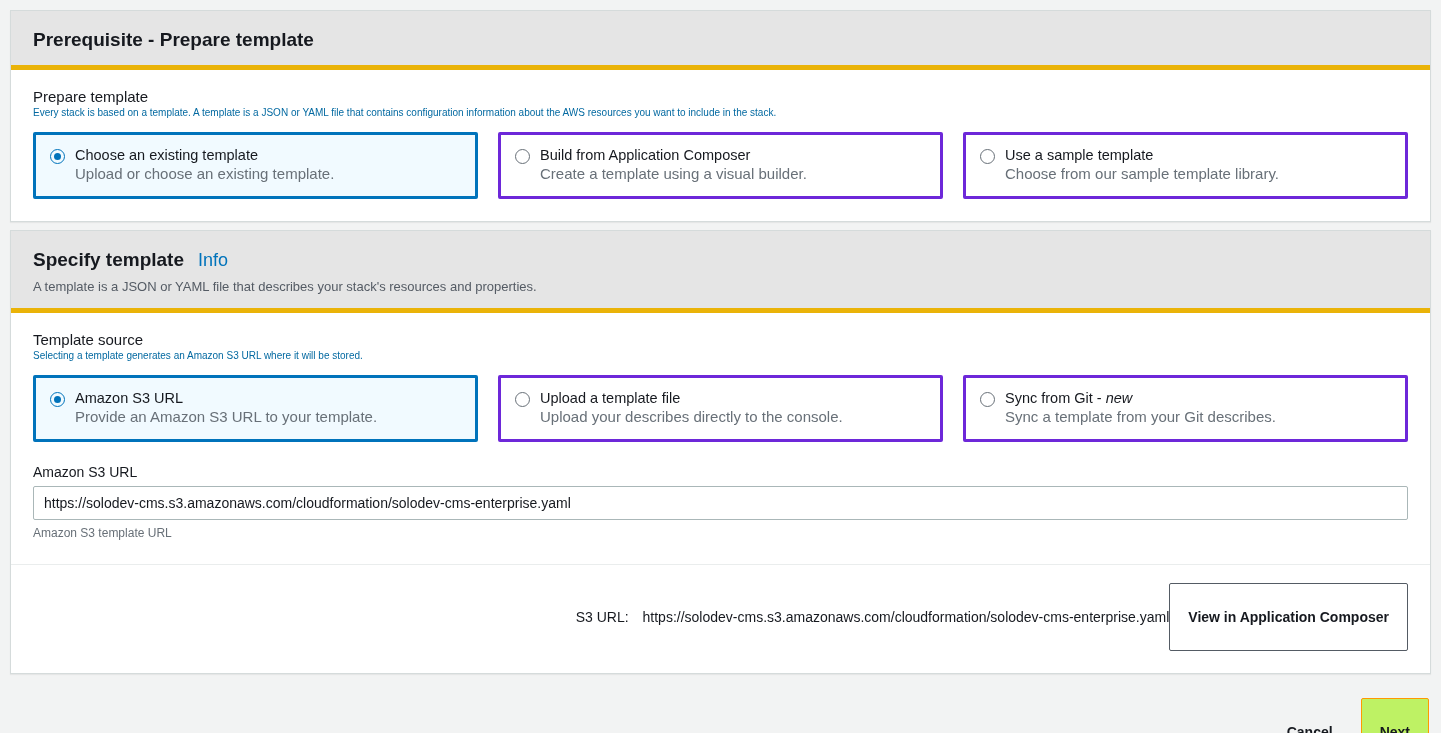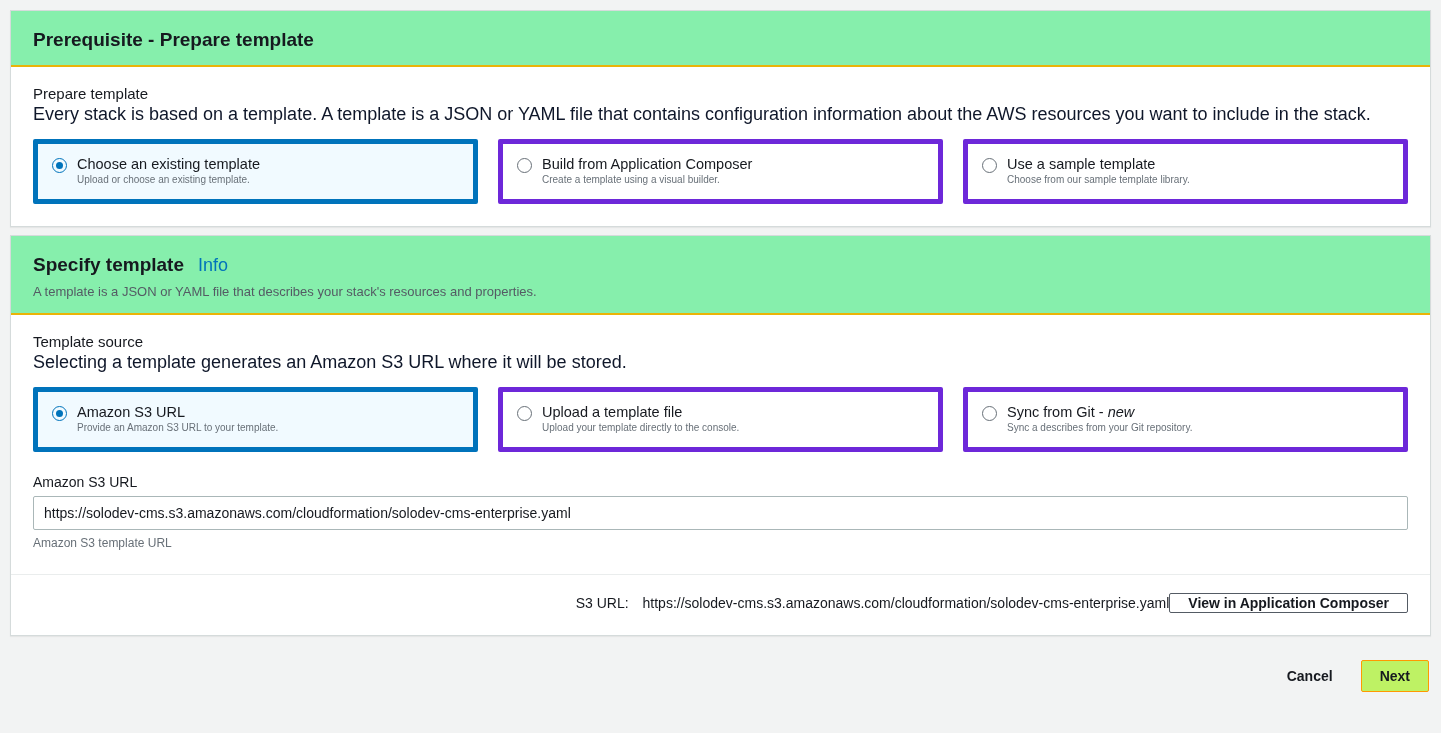--- a/index.html
+++ b/index.html
@@ -11,22 +11,22 @@
     font-size: 14px;
   }
   .panel {
     background: #fff;
     border: 1px solid #d5dbdb;
     margin: 8px;
     box-shadow: 0 1px 1px rgba(0,0,0,0.05);
   }
   .panel-header {
     padding: 18px 22px 14px 22px;
-    border-bottom: 2px solid #eab308;
-    background:#86efac;
+    border-bottom: 5px solid #eab308;
+    background:#e5e5e5;
   }
   .panel-header h2 {
     font-size: 19px;
     font-weight: 700;
     color: #16191f;
     display:inline;
   }
   .panel-header .info-link {
     font-size: 18px;
     color: #0073bb;
@@ -41,31 +41,31 @@
   }
   .panel-body {
     padding: 18px 22px 22px 22px;
   }
   .section-label {
     font-size: 15px;
     color: #16191f;
     margin-bottom: 2px;
   }
   .section-desc {
-    font-size: 18px;
-    color: #0f172a;
+    font-size: 10px;
+    color: #0369a1;
     margin-bottom: 14px;
   }
   .radio-row {
     display: flex;
     gap: 20px;
   }
   .radio-card {
     flex: 1;
-    border: 5px solid #6d28d9;
+    border: 3px solid #6d28d9;
     border-radius: 2px;
     padding: 12px 14px 14px 14px;
     display: flex;
     align-items: flex-start;
     gap: 10px;
     cursor: pointer;
     background: #fff;
   }
   .radio-card.selected {
     border-color: #0073bb;
@@ -90,21 +90,21 @@
     background: #0073bb;
     border-radius: 50%;
     top: 2.5px; left: 2.5px;
   }
   .radio-content .radio-title {
     font-size: 14.5px;
     color: #16191f;
     margin-bottom: 2px;
   }
   .radio-content .radio-sub {
-    font-size: 10px;
+    font-size: 15px;
     color: #687078;
   }
   .radio-content .radio-title em {
     font-style: italic;
   }
   .field-block { margin-top: 22px; }
   .field-label {
     font-size: 14px;
     color: #16191f;
     margin-bottom: 6px;
@@ -135,21 +135,21 @@
   }
   .s3-left {
     font-size: 14px;
     color: #16191f;
   }
   .s3-left .s3-label-strong { margin-right: 10px; }
   .btn {
     font-size: 14px;
     font-weight: 700;
     border-radius: 2px;
-    padding: 1px 18px;
+    padding: 25px 18px;
     cursor: pointer;
     border: 1px solid #545b64;
     background: #fff;
     color: #16191f;
     font-family: inherit;
   }
   .btn-primary {
     background: #bef264;
     border-color: #ff9900;
     color: #16191f;
@@ -221,28 +221,28 @@
         <span class="radio-circle"></span>
         <span class="radio-content">
           <div class="radio-title">Amazon S3 URL</div>
           <div class="radio-sub">Provide an Amazon S3 URL to your template.</div>
         </span>
       </label>
       <label class="radio-card">
         <span class="radio-circle"></span>
         <span class="radio-content">
           <div class="radio-title">Upload a template file</div>
-          <div class="radio-sub">Upload your template directly to the console.</div>
+          <div class="radio-sub">Upload your describes directly to the console.</div>
         </span>
       </label>
       <label class="radio-card">
         <span class="radio-circle"></span>
         <span class="radio-content">
           <div class="radio-title"><span>Sync from Git - </span><em>new</em></div>
-          <div class="radio-sub">Sync a describes from your Git repository.</div>
+          <div class="radio-sub">Sync a template from your Git describes.</div>
         </span>
       </label>
     </div>
 
     <div class="field-block">
       <div class="field-label">Amazon S3 URL</div>
       <input class="text-input" type="text" value="https://solodev-cms.s3.amazonaws.com/cloudformation/solodev-cms-enterprise.yaml" style="">
       <div class="field-hint">Amazon S3 template URL</div>
     </div>
 

